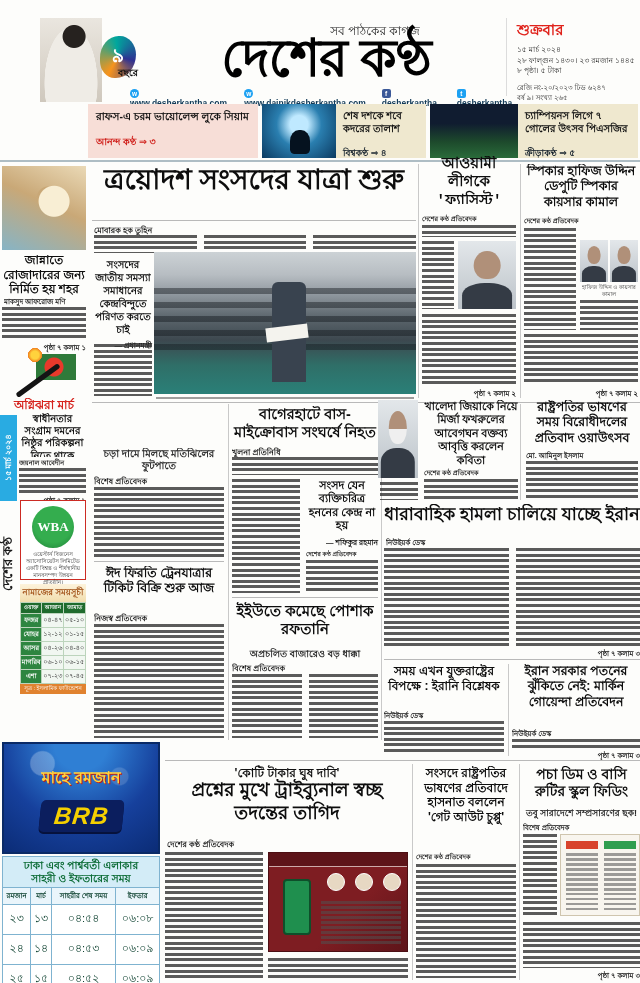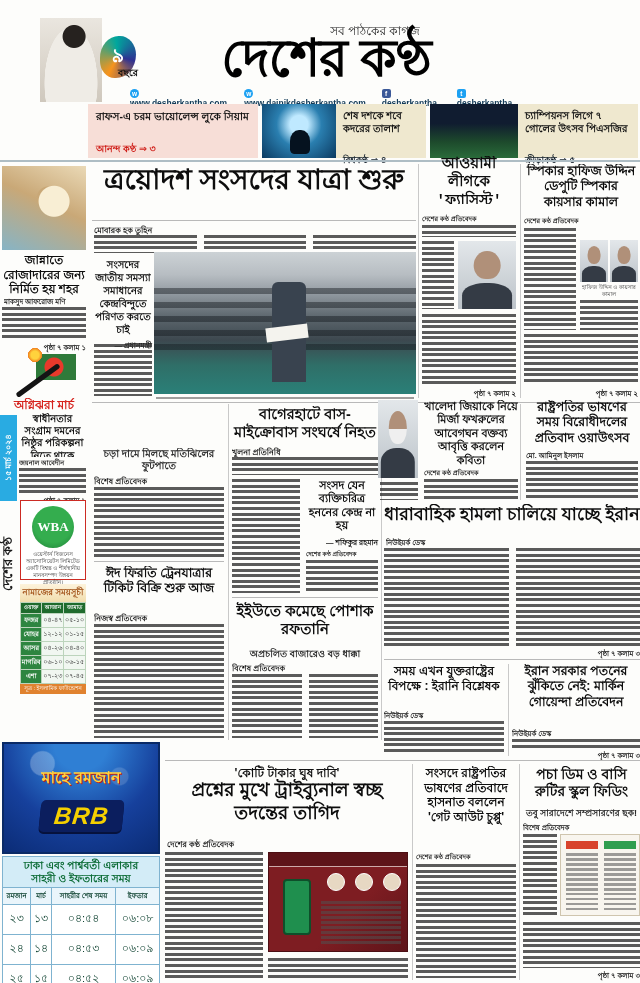--- a/index.html
+++ b/index.html
@@ -23,21 +23,21 @@
          color:#fff;display:flex;align-items:center;justify-content:center;font-weight:800;font-size:19px;}
   .title{font-weight:800;letter-spacing:-1px;white-space:nowrap;text-align:center;color:#000;}
   .dayred{color:#e0231c;font-weight:800;font-size:15px;}
   .mlines{font-size:7.5px;line-height:10.5px;color:#222;}
   .sicon{width:9px;height:9px;border-radius:2px;display:inline-block;color:#fff;font-size:6.5px;
          font-weight:700;text-align:center;line-height:9px;vertical-align:middle;margin-right:3px;}
   .site{font-size:8.5px;font-weight:700;color:#123a57;}
   
   .tbox{padding:6px 8px;box-sizing:border-box;}
   .thead{font-size:10.5px;font-weight:700;line-height:1.3;color:#111;}
-  .tsec{font-size:9.5px;font-weight:800;margin-top:18px;}
+  .tsec{font-size:9.5px;font-weight:800;margin-top:11px;}
   
   .vert{writing-mode:vertical-rl;transform:rotate(180deg);display:flex;align-items:center;justify-content:center;}
   .crescent{background:radial-gradient(circle at 62% 42%,#f8eed4 0 15px,transparent 16px),
             radial-gradient(circle at 55% 38%,#c9a877 0 11px,transparent 12px),
             linear-gradient(205deg,#ead9b6 0%,#c9a877 45%,#86b4c6 100%);}
   .wbabox{border:1px solid #cc2b24;background:#fff;padding:3px 2px;text-align:center;}
   .wbacirc{width:42px;height:42px;border-radius:50%;margin:2px auto 3px;color:#fff;font-weight:800;font-size:13px;
            background:radial-gradient(circle at 50% 42%,#34ad4e 0 58%,#1d7a35 100%);
            display:flex;align-items:center;justify-content:center;font-family:"Liberation Serif",serif;}
   .wbatxt{font-size:5.5px;line-height:7px;color:#333;}
@@ -97,20 +97,32 @@
 <div class="page">
 
   <div class="abs model" style="left:40px;top:18px;width:62px;height:84px;"></div>
   <div class="abs anniv" style="left:100px;top:36px;width:36px;height:42px;">
     <span>৯</span>
   </div>
   <div class="abs" style="left:118px;top:66px;font-size:9.5px;font-weight:800;">বছরে</div>
   <div class="abs" style="left:300px;top:22px;width:150px;font-size:12px;text-align:center;color:#222;">সব পাঠকের কাগজ</div>
   <div class="abs title" style="left:148px;top:28px;width:356px;height:62px;font-size:52px;line-height:60px;">দেশের কণ্ঠ</div>
 
+  <div class="abs" style="left:506px;top:18px;width:132px;height:78px;border-left:1px solid #dcdcdc;padding-left:10px;">
+    <div class="dayred">শুক্রবার</div>
+    <div class="mlines" style="margin-top:2px;">
+      <div>১৫ মার্চ ২০২৪</div>
+      <div>২৮ ফাল্গুন ১৪৩০। ২৩ রমজান ১৪৪৫</div>
+      <div>৮ পৃষ্ঠা। ৫ টাকা</div>
+    </div>
+    <div class="mlines" style="margin-top:6px;font-size:7px;">
+      <div>রেজি নং-২০/২০২৩ ঢিড ৬২৪৭</div>
+      <div>বর্ষ ৯। সংখ্যা ২৬৫</div>
+    </div>
+  </div>
 
   <div class="abs" style="left:130px;top:88px;width:390px;display:flex;justify-content:center;gap:12px;align-items:center;">
     <span class="site"><span class="sicon" style="background:#1da1f2;border-radius:50%;">w</span><span>www.desherkantha.com</span></span>
     <span class="site"><span class="sicon" style="background:#1da1f2;border-radius:50%;">w</span><span>www.dainikdesherkantha.com</span></span>
     <span class="site"><span class="sicon" style="background:#3b5998;">f</span><span>desherkantha</span></span>
     <span class="site"><span class="sicon" style="background:#1da1f2;">t</span><span>desherkantha</span></span>
   </div>
 
   <div class="abs tbox" style="left:88px;top:104px;width:170px;height:54px;background:#f7ded7;">
     <div class="thead">রাফস-এ চরম ভায়োলেন্স লুকে সিয়াম</div>
@@ -302,21 +314,21 @@
   <div class="abs byl" style="left:232px;top:662px;width:146px;">বিশেষ প্রতিবেদক</div>
   <div class="abs cols" style="left:232px;top:674px;width:146px;height:64px;">
     <div class="tx"></div>
       <div class="tx"></div>
   </div>
 
   <div class="abs vl" style="left:381px;top:404px;height:336px;"></div>
   <div class="abs portrait beard" style="left:378px;top:400px;width:40px;height:78px;"></div>
   <div class="abs tx" style="left:380px;top:482px;width:38px;height:18px;"></div>
 
-  <div class="abs hc" style="left:424px;top:400px;width:94px;height:66px;font-size:11px;">খালেদা জিয়াকে নিয়ে মির্জা ফখরুলের আবেগঘন বক্তব্য আবৃত্তি করলেন কবিতা</div>
+  <div class="abs hc" style="left:424px;top:400px;width:94px;height:66px;font-size:11px;font-family:Liberation Serif, serif;">খালেদা জিয়াকে নিয়ে মির্জা ফখরুলের আবেগঘন বক্তব্য আবৃত্তি করলেন কবিতা</div>
   <div class="abs byl" style="left:424px;top:468px;width:94px;font-size:6.5px;">দেশের কণ্ঠ প্রতিবেদক</div>
   <div class="abs tx" style="left:424px;top:479px;width:94px;height:20px;"></div>
   <div class="abs vl" style="left:520px;top:404px;height:96px;"></div>
   <div class="abs hc" style="left:526px;top:400px;width:112px;height:48px;font-size:12.5px;">রাষ্ট্রপতির ভাষণের সময় বিরোধীদলের প্রতিবাদ ওয়াউৎসব</div>
   <div class="abs byl" style="left:526px;top:450px;width:112px;font-size:7px;">মো. আমিনুল ইসলাম</div>
   <div class="abs tx" style="left:526px;top:461px;width:112px;height:38px;"></div>
 
   <div class="abs hc" style="left:384px;top:504px;width:256px;height:30px;font-size:17.5px;">ধারাবাহিক হামলা চালিয়ে যাচ্ছে ইরান</div>
   <div class="abs byl" style="left:386px;top:537px;width:100px;font-size:7px;">নিউইয়র্ক ডেস্ক</div>
   <div class="abs cols" style="left:384px;top:548px;width:256px;height:98px;">

